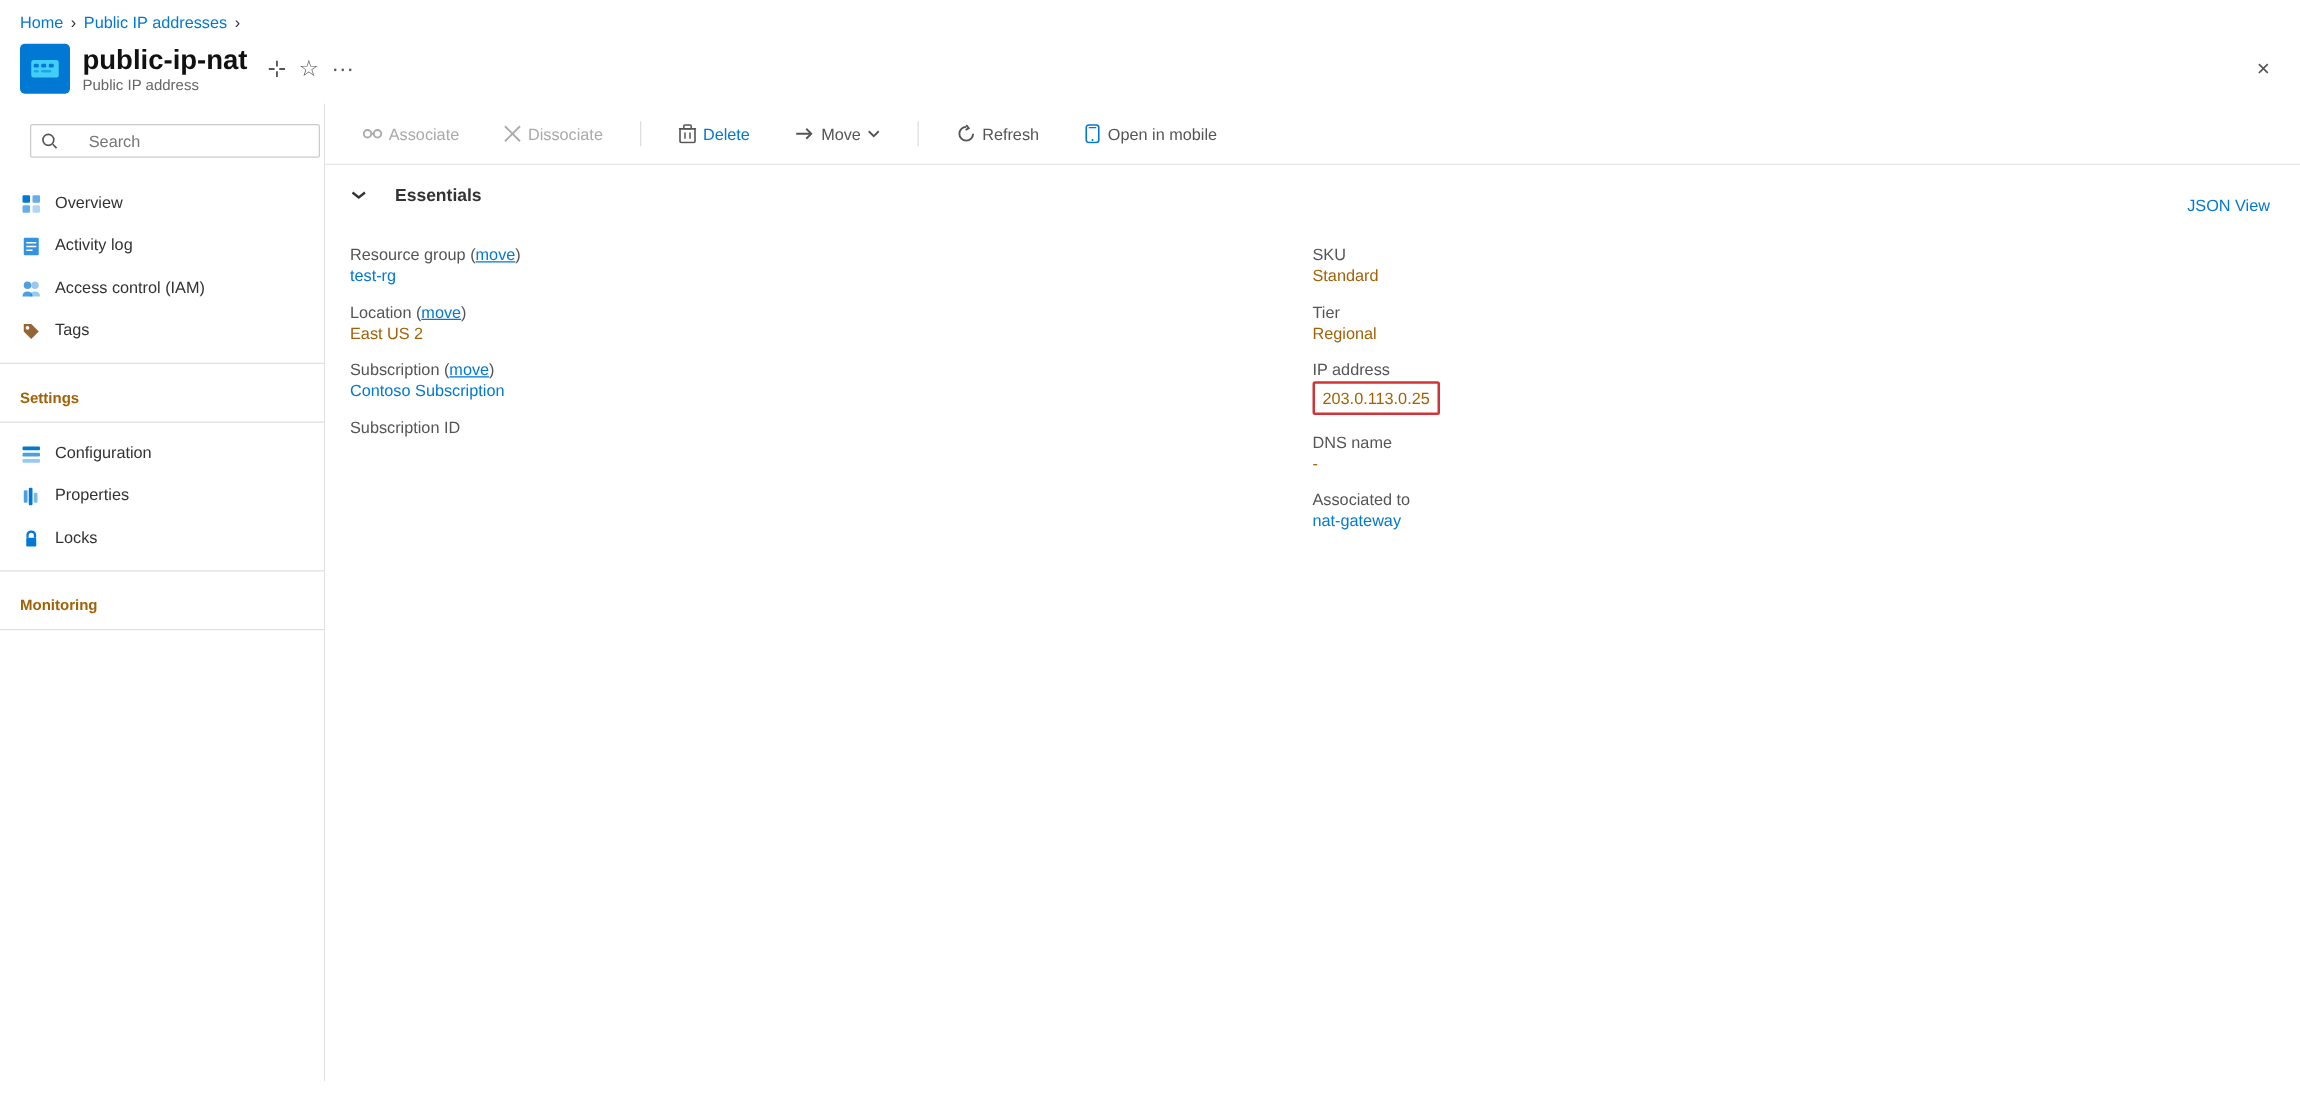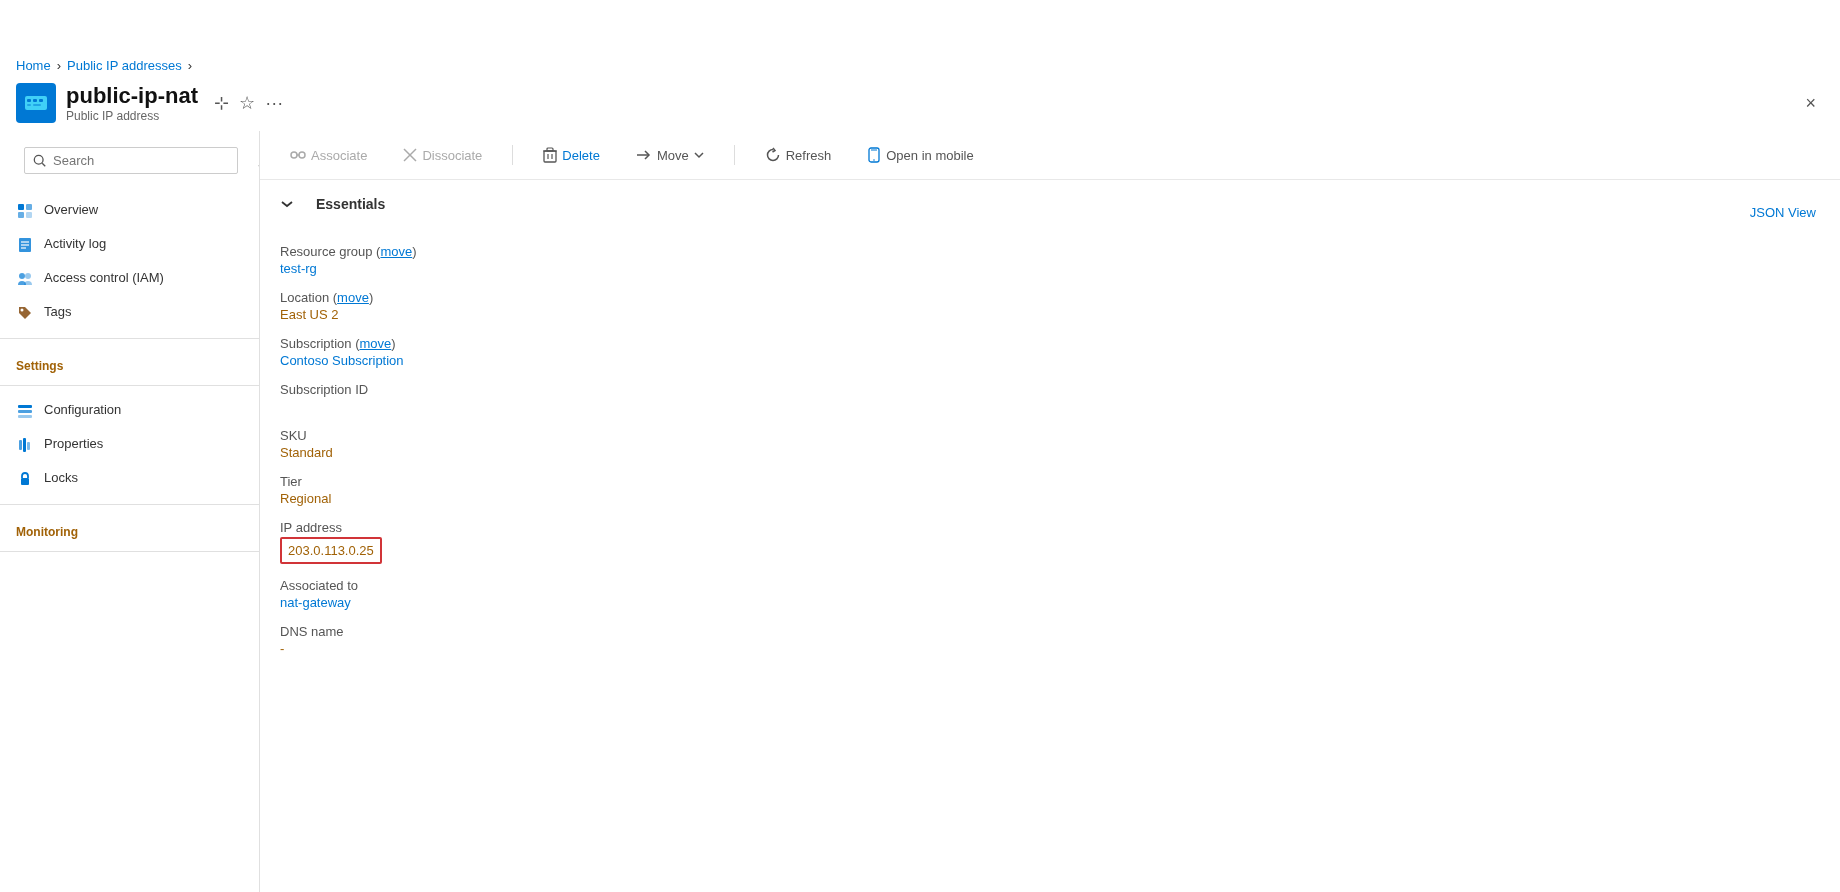--- a/index.html
+++ b/index.html
@@ -1,21 +1,21 @@
 <!DOCTYPE html>
 <html><head>
   <meta charset="utf-8">
   <style>
     * { box-sizing: border-box; margin: 0; padding: 0; }
     body { font-family: 'Segoe UI', Arial, sans-serif; font-size: 14px; background: #fff; color: #333; overflow: hidden; }
 
     .breadcrumb {
       display: flex; align-items: center; gap: 6px;
       padding: 10px 16px 6px 16px;
-      font-size: 13px; color: #0078d4; margin-top: 48px;
+      font-size: 13px; color: #0078d4;
     }
     .breadcrumb span { color: #333; }
 
     .header-row {
       display: flex; align-items: center; padding: 4px 16px 8px 16px; gap: 10px;
     }
     .resource-icon {
       width: 40px; height: 40px; background: #0078d4; border-radius: 4px;
       display: flex; align-items: center; justify-content: center; flex-shrink: 0;
     }
@@ -31,21 +31,21 @@
 
     .main-layout { display: flex; height: calc(892px - 110px); }
 
     
     .sidebar {
       width: 260px; flex-shrink: 0; border-right: 1px solid #e0e0e0;
       padding: 8px 0; overflow-y: auto; background: #fff;
     }
     .search-box {
       display: flex; align-items: center; margin: 4px 12px 12px 12px;
-      border: 1px solid #ccc; border-radius: 2px; padding: 5px 8px; gap: 6px;
+      border: 1px solid #ccc; border-radius: 2px; padding: 5px 8px; gap: 24px;
       background: #fff;
     }
     .search-box input {
       border: none; outline: none; font-size: 13px; flex: 1; background: transparent;
     }
     .collapse-btn { margin-left: 6px; cursor: pointer; color: #555; font-size: 16px; }
 
     .sidebar-item {
       display: flex; align-items: flex-start; padding: 8px 16px; cursor: pointer;
       gap: 10px; font-size: 13px; color: #333;
@@ -73,21 +73,21 @@
     .toolbar-btn.active { color: #0078d4; }
     .toolbar-divider { width: 1px; height: 20px; background: #ddd; margin: 0 4px; }
 
     
     .essentials-section { padding: 16px 20px; }
     .essentials-header {
       display: flex; align-items: center; gap: 22px; font-size: 14px; font-weight: 600;
       margin-bottom: 16px; color: #333; justify-content: flex-end;
     }
     .essentials-grid {
-      display: grid; grid-template-columns: 1fr; gap: 0;
+      display: grid; grid-template-columns: 1fr 1fr; gap: 0;
     }
     .essentials-left, .essentials-right { padding: 0; }
     .field-row { margin-bottom: 14px; }
     .field-label { font-size: 13px; color: #555; margin-bottom: 2px; }
     .field-value { font-size: 13px; color: #a16207; }
     .field-value.link { color: #0078d4; cursor: pointer; }
     .inline-link { color: #0078d4; cursor: pointer; text-decoration: underline; }
 
     .json-view-link {
       color: #0078d4; font-size: 13px; cursor: pointer; margin-left: auto; padding-right: 4px;
@@ -361,27 +361,27 @@
           </div>
 
           <div class="field-row">
             <div class="field-label">IP address</div>
             <div class="ip-highlight">
               <div class="field-value">203.0.113.0.25</div>
             </div>
           </div>
 
           <div class="field-row">
+            <div class="field-label">DNS name</div>
+            <div class="field-value">-</div>
+          </div>
+
+          <div class="field-row">
             <div class="field-label">Associated to</div>
             <div class="field-value link">nat-gateway</div>
           </div>
 
-          <div class="field-row">
-            <div class="field-label">DNS name</div>
-            <div class="field-value">-</div>
-          </div>
-
         </div>
       </div>
     </div>
 
   </div>
 </div>
 
 </body></html>

